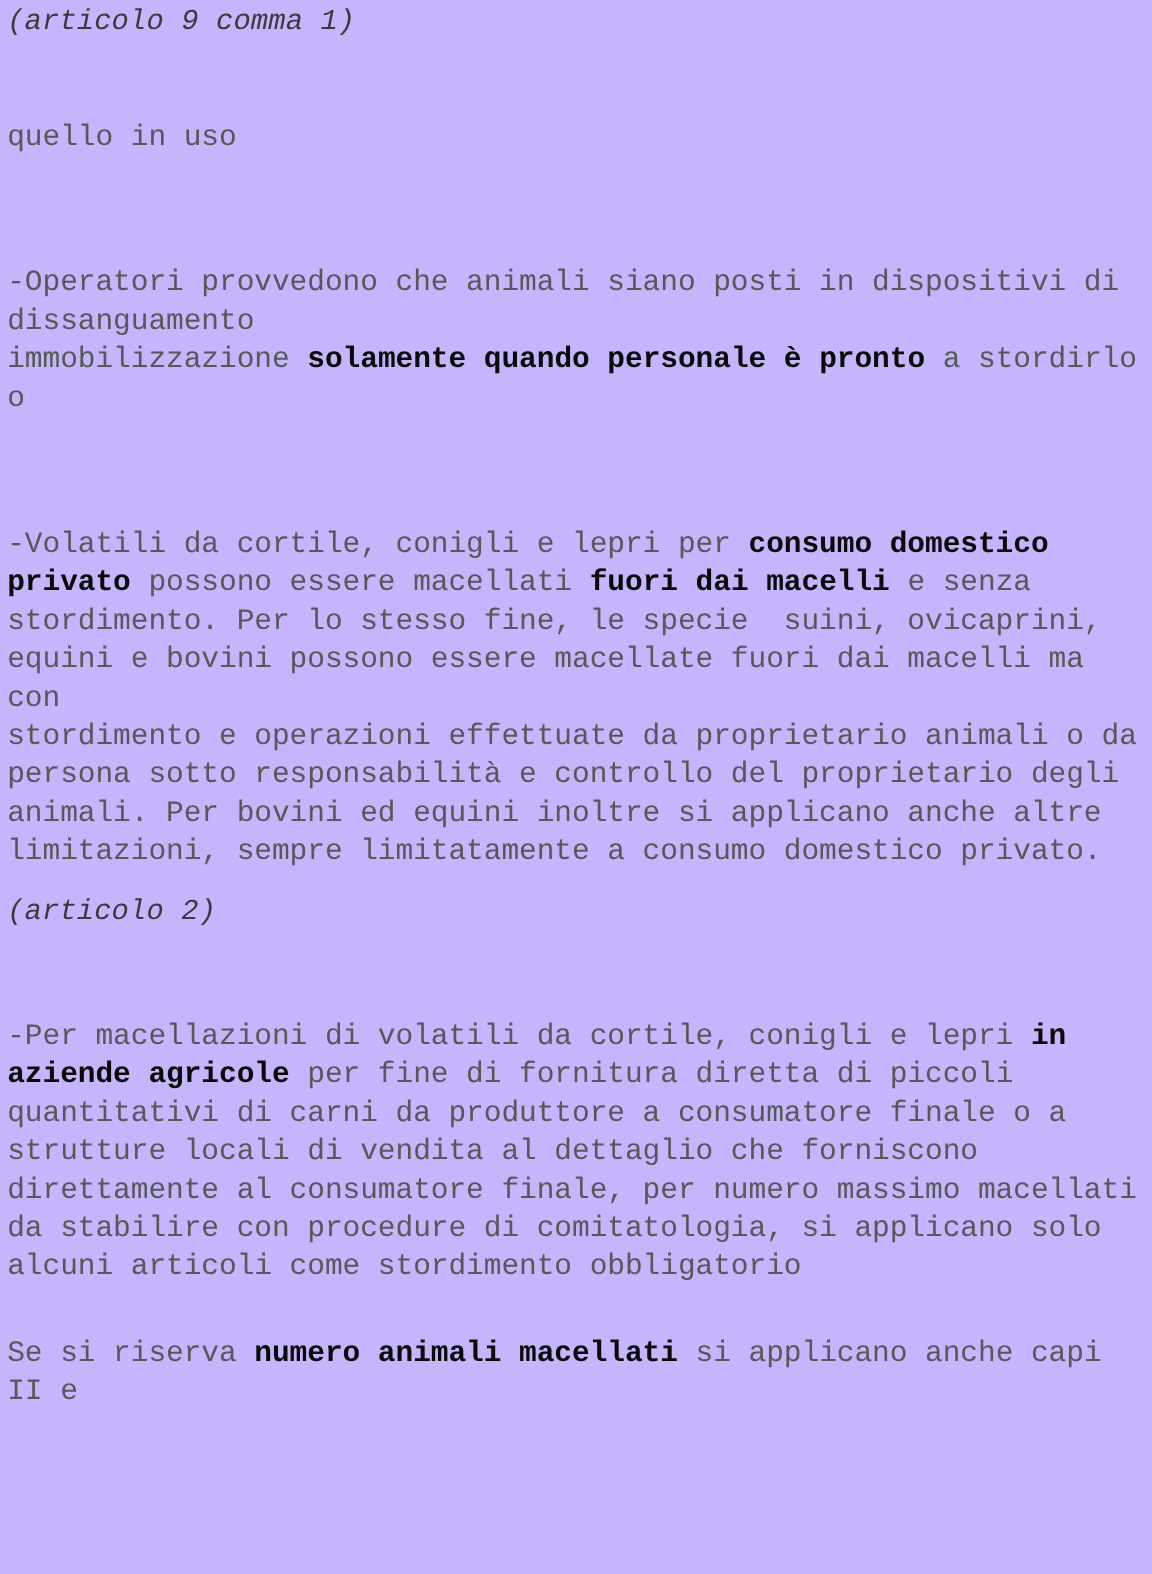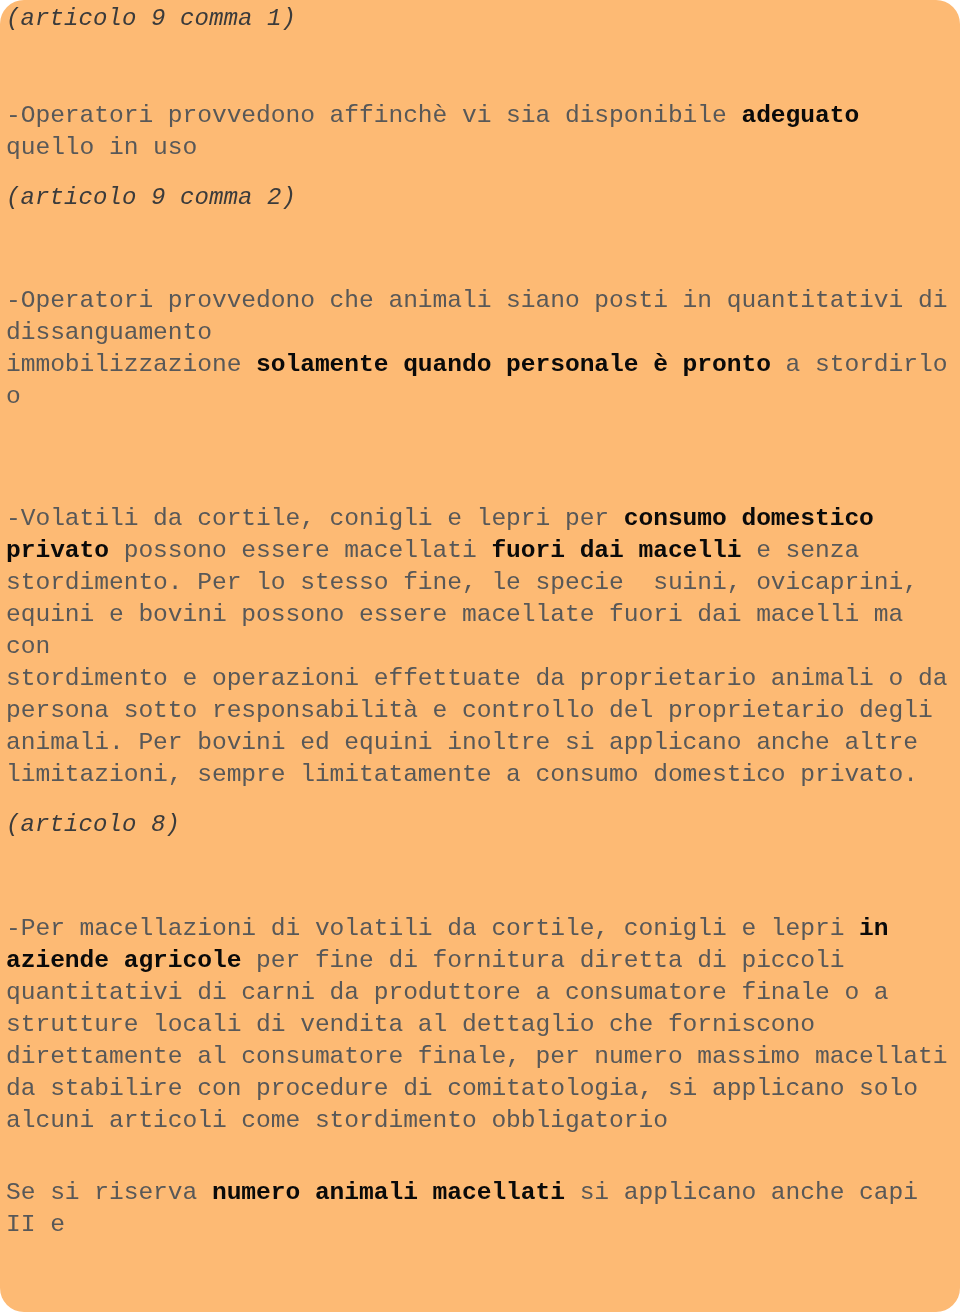--- a/index.html
+++ b/index.html
@@ -11,24 +11,23 @@
   body {
     width: 960px;
     height: 1312px;
     overflow: hidden;
     font-family: "Liberation Mono", "DejaVu Sans Mono", monospace;
   }
   .page {
     position: relative;
     width: 960px;
     height: 1312px;
-    background: #fdba74;
+    background: #c4b5fd;
     padding: 0;
     box-sizing: border-box;
-    border-radius: 24px;
   }
   .doc-body {
     padding: 0px 4px 0 6px;
   }
   
   .article-ref {
     font-family: "Liberation Mono", "DejaVu Sans Mono", monospace;
     font-style: italic;
     font-size: 24px;
     line-height: 32px;
@@ -58,29 +57,28 @@
   .line { display: block; }
 </style>
 </head>
 <body>
 
 <div class="page">
   <div class="doc-body" id="doc-body">
       <div style="height: 3px;"></div>
       <p class="article-ref block">(articolo 9 comma 1)</p>
       <div style="height: 65px;"></div>
-      <p class="para block"><span class="line"><span>-Operatori provvedono affinchè vi sia disponibile </span><b>adeguato</b></span><span class="line"><span>quello in uso</span></span></p>
+      <p class="para block"><span class="line"><span>quello in uso</span></span></p>
       <div style="height: 18px;"></div>
-      <p class="article-ref block">(articolo 9 comma 2)</p>
       <div style="height: 71px;"></div>
-      <p class="para block"><span class="line"><span>-Operatori provvedono che animali siano posti in quantitativi di</span></span><span class="line"><span>dissanguamento</span></span><span class="line"><span>immobilizzazione </span><b>solamente quando personale è pronto</b><span> a stordirlo o</span></span></p>
+      <p class="para block"><span class="line"><span>-Operatori provvedono che animali siano posti in dispositivi di</span></span><span class="line"><span>dissanguamento</span></span><span class="line"><span>immobilizzazione </span><b>solamente quando personale è pronto</b><span> a stordirlo o</span></span></p>
       <div style="height: 18px;"></div>
       <div style="height: 72px;"></div>
       <p class="para block"><span class="line"><span>-Volatili da cortile, conigli e lepri per </span><b>consumo domestico</b></span><span class="line"><b>privato</b><span> possono essere macellati </span><b>fuori dai macelli</b><span> e senza</span></span><span class="line"><span>stordimento. Per lo stesso fine, le specie  suini, ovicaprini,</span></span><span class="line"><span>equini e bovini possono essere macellate fuori dai macelli ma con</span></span><span class="line"><span>stordimento e operazioni effettuate da proprietario animali o da</span></span><span class="line"><span>persona sotto responsabilità e controllo del proprietario degli</span></span><span class="line"><span>animali. Per bovini ed equini inoltre si applicano anche altre</span></span><span class="line"><span>limitazioni, sempre limitatamente a consumo domestico privato.</span></span></p>
       <div style="height: 18px;"></div>
-      <p class="article-ref block">(articolo 8)</p>
+      <p class="article-ref block">(articolo 2)</p>
       <div style="height: 72px;"></div>
       <p class="para block"><span class="line"><span>-Per macellazioni di volatili da cortile, conigli e lepri </span><b>in</b></span><span class="line"><b>aziende agricole</b><span> per fine di fornitura diretta di piccoli</span></span><span class="line"><span>quantitativi di carni da produttore a consumatore finale o a</span></span><span class="line"><span>strutture locali di vendita al dettaglio che forniscono</span></span><span class="line"><span>direttamente al consumatore finale, per numero massimo macellati</span></span><span class="line"><span>da stabilire con procedure di comitatologia, si applicano solo</span></span><span class="line"><span>alcuni articoli come stordimento obbligatorio</span></span></p>
       <div style="height: 18px;"></div>
       <div style="height: 22px;"></div>
       <p class="para block"><span class="line"><span>Se si riserva </span><b>numero animali macellati</b><span> si applicano anche capi II e</span></span></p>
     </div>
 </div>
 
 </body></html>

